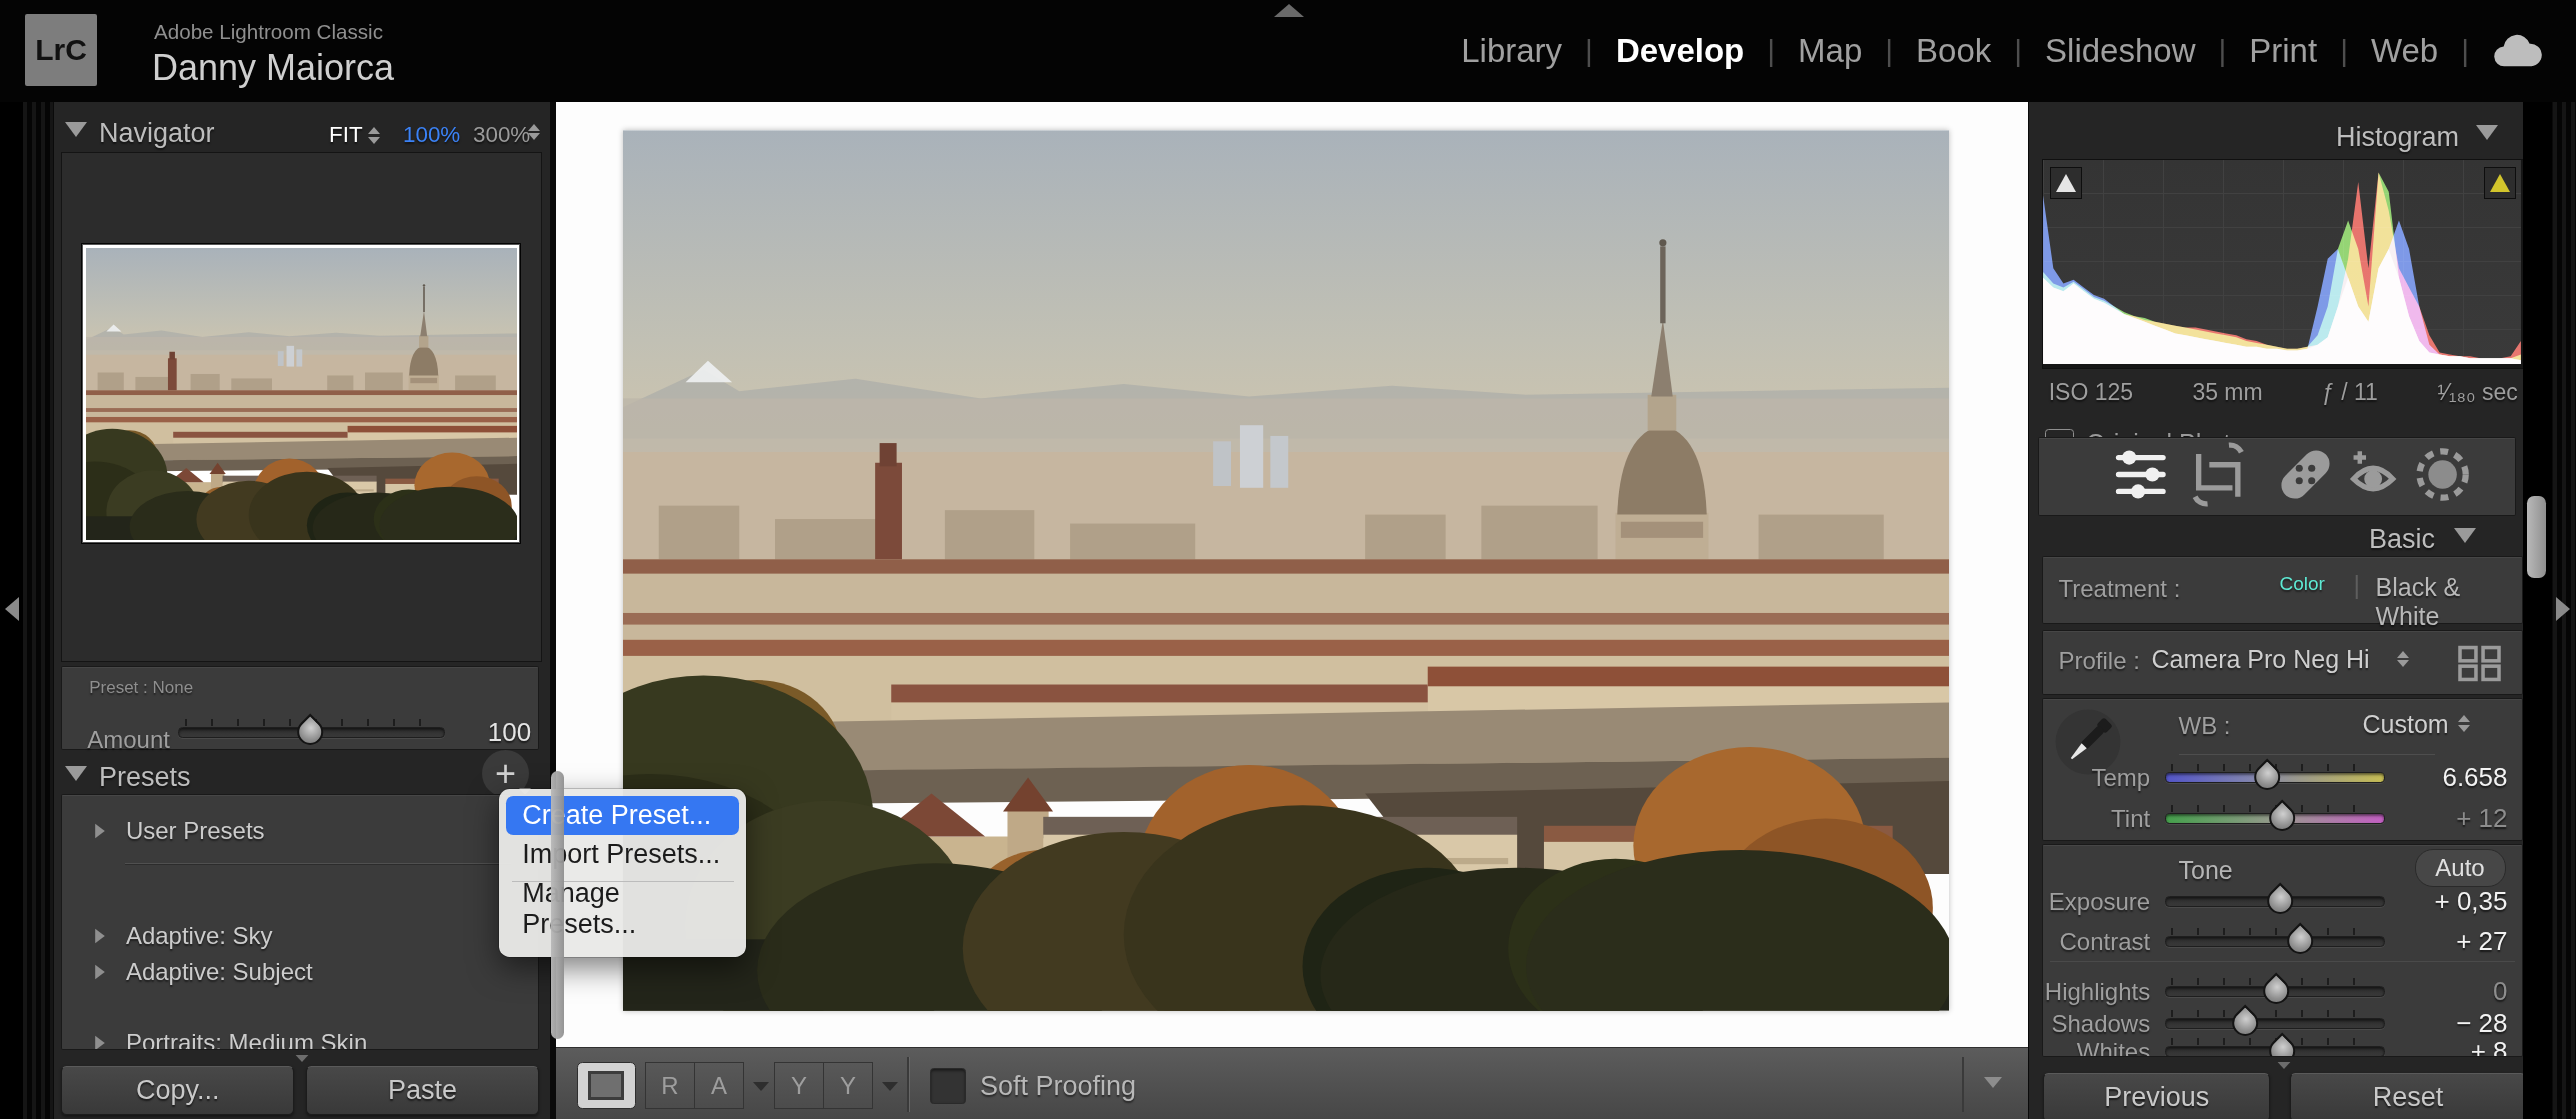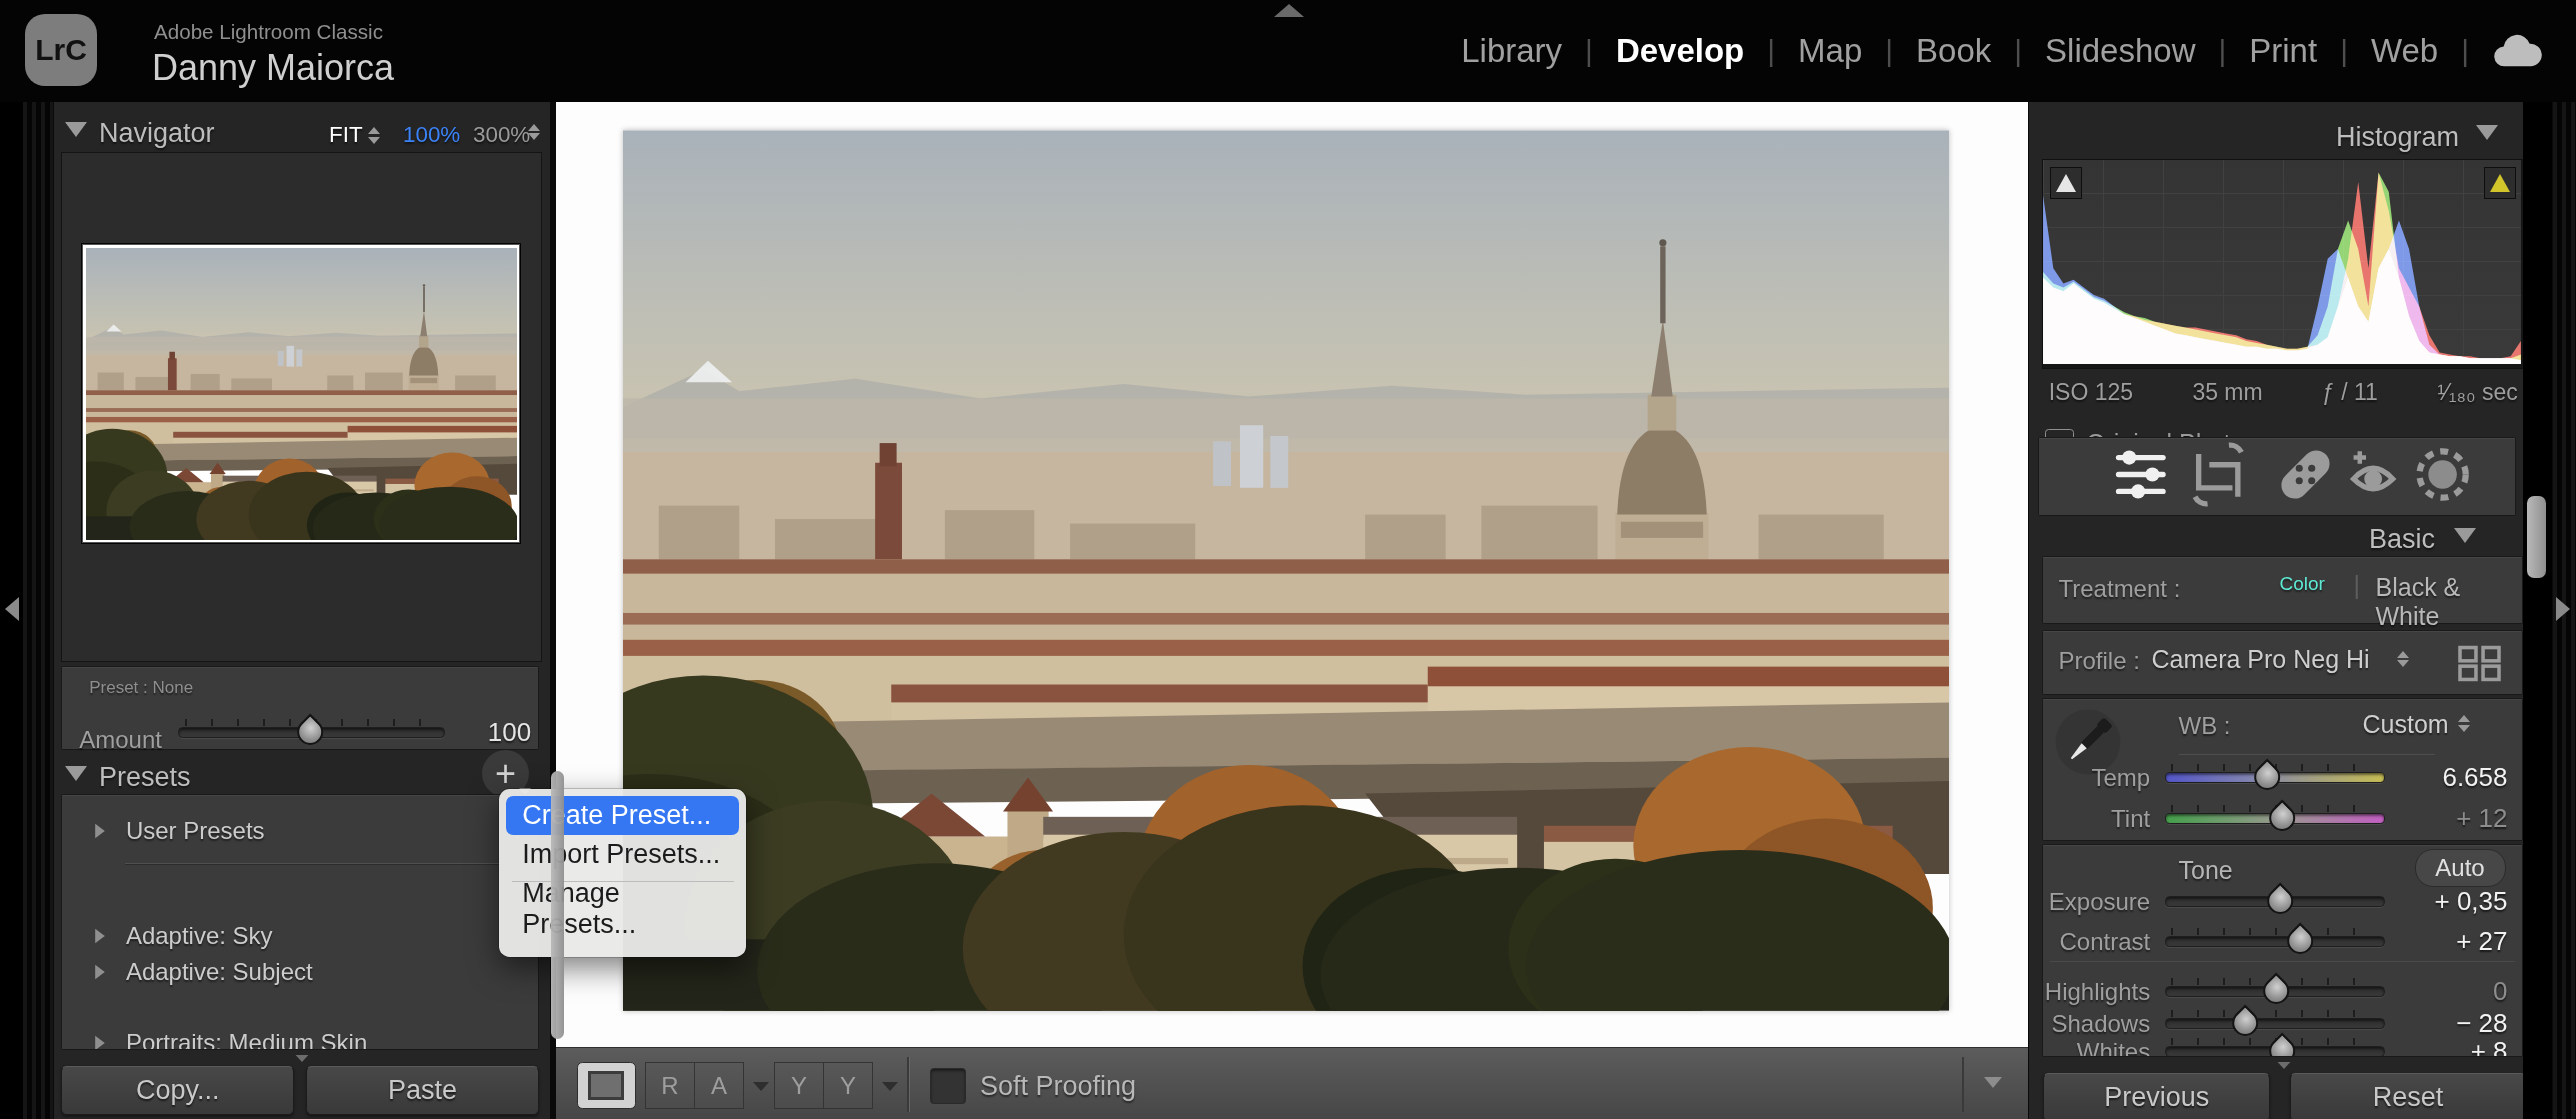--- a/index.html
+++ b/index.html
@@ -4,21 +4,21 @@
 <style>
   html,body{margin:0;padding:0;background:#000;}
   #stage{position:relative;width:2576px;height:1120px;overflow:hidden;
          font-family:"Liberation Sans","DejaVu Sans",sans-serif;background:#0a0a0a;
          -webkit-font-smoothing:antialiased;}
   .abs{position:absolute;}
   .ts{text-shadow:0 1.8px 1.8px rgba(0,0,0,.5);}
 
   
   #topbar{left:0;top:0;width:2576px;height:102px;background:#040404;}
-  #logo{left:25px;top:14.3px;width:72px;height:72px;border-radius:20px;background:#7d7d7d;
+  #logo{left:25px;top:14.3px;width:72px;height:72px;border-radius:2px;background:#7d7d7d;
         display:flex;align-items:center;justify-content:center;font-size:30px;font-weight:bold;color:#111;}
   #appname{left:154px;top:19.7px;font-size:20.6px;color:#8f8f8f;}
   #username{left:152px;top:47px;font-size:36px;color:#cfcfcf;}
   #modules{right:32px;top:0;height:102px;display:flex;align-items:center;gap:23px;}
   .module{font-size:33px;color:#a0a0a0;cursor:default;}
   .module.active{color:#fff;font-weight:bold;}
   .mod-div{font-size:30px;color:#4e4e4e;font-weight:300;}
 
   
   .ribbed{background:repeating-linear-gradient(90deg,#151515 0 3.6px,#050505 3.6px 9px);}
@@ -153,21 +153,21 @@
       <div class="abs" style="left:19.7px;top:91px;width:436px;height:297px;background:#fff;border:0.9px solid #555;box-shadow:0 0 0 0.9px #000;">
         <svg width="431" height="292" viewBox="0 0 1483 985" preserveAspectRatio="none" style="margin:2.7px;">
             <use href="#cityscene"></use>
           </svg>
       </div>
     </div>
 
     <div class="pbox" style="left:7.2px;top:564px;width:476px;height:82px;">
       <div class="abs ts" style="left:27px;top:10.7px;font-size:17px;color:#8e8e8e;">Preset : None</div>
       <div id="amount-row" class="srow" style="left:0px;top:43px;width:469px;grid-template-columns:116px 283px 1fr;">
-          <span class="lbl" style="text-align: left; padding-left: 17px; margin-top: 16px;">Amount</span>
+          <span class="lbl" style="text-align: left; padding-left: 25px; margin-top: 16px;">Amount</span>
           <div style="position: relative;">
             <div class="track plain" style="width: 265px;">
               <div class="ticks"></div>
               <div class="thumb" style="left: 49%;"></div>
             </div>
           </div>
           <span class="sval dim" style="color: #e5e5e5;">100</span>
         </div>
     </div>
 

